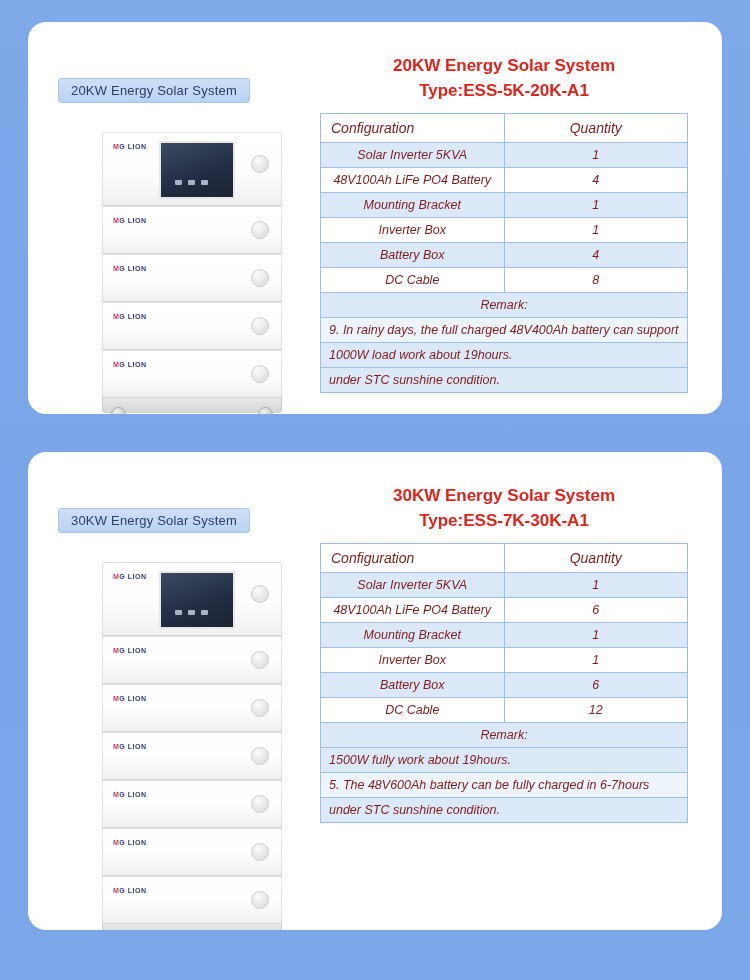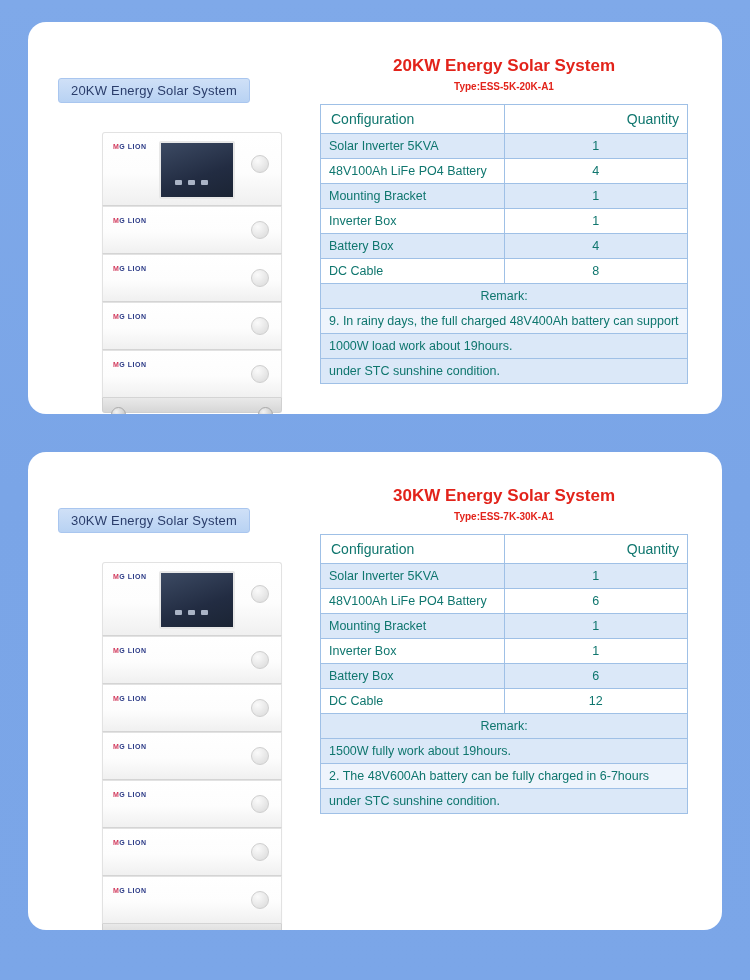--- a/index.html
+++ b/index.html
@@ -157,48 +157,49 @@
   .title-main {
     text-align: center;
     color: #e2231a;
     font-size: 17px;
     font-weight: bold;
     margin: 12px 0 0 0;
   }
   .title-sub {
     text-align: center;
     color: #e2231a;
-    font-size: 10px;
+    font-size: 17px;
     font-weight: bold;
     margin: 5px 0 12px 0;
   }
 
   table.spec {
     border-collapse: collapse;
     width: 368px;
     margin: 0 auto;
     table-layout: fixed;
   }
   table.spec th, table.spec td {
     border: 1px solid #9fc0e6;
     font-size: 12.5px;
-    color: #0f766e;
+    color: #7f1d1d;
     padding: 5px 8px;
     box-sizing: border-box;
+    font-style: italic;
   }
   table.spec th {
     font-weight: normal;
     font-size: 14px;
     background: #ffffff;
-    text-align: right;
+    text-align: center;
     padding: 6px 8px;
   }
   table.spec th.cfg { text-align: left; padding-left: 10px; }
   td.qty { text-align: center; width: 120px; }
-  td.cfg { text-align: left; }
+  td.cfg { text-align: center; }
   tr.alt td { background: #dbe8f8; }
   tr.plain td { background: #ffffff; }
   td.remark-head {
     background: #dbe8f8;
     text-align: center;
   }
   td.remark-body {
     background: #eef4fc;
     font-size: 11.5px;
     text-align: left;
@@ -390,21 +391,21 @@
             <td class="cfg">DC Cable</td>
             <td class="qty">12</td>
           </tr>
           <tr>
             <td class="remark-head" colspan="2">Remark:</td>
           </tr>
           <tr>
             <td class="remark-body shade" colspan="2">1500W fully work about 19hours.</td>
           </tr>
           <tr>
-            <td class="remark-body" colspan="2">2. The 48V600Ah battery can be fully charged in 6-7hours</td>
+            <td class="remark-body" colspan="2">5. The 48V600Ah battery can be fully charged in 6-7hours</td>
           </tr>
           <tr>
             <td class="remark-body shade" colspan="2">under STC sunshine condition.</td>
           </tr>
         </tbody>
           </table>
       </div>
 
     </div>
   </div>

